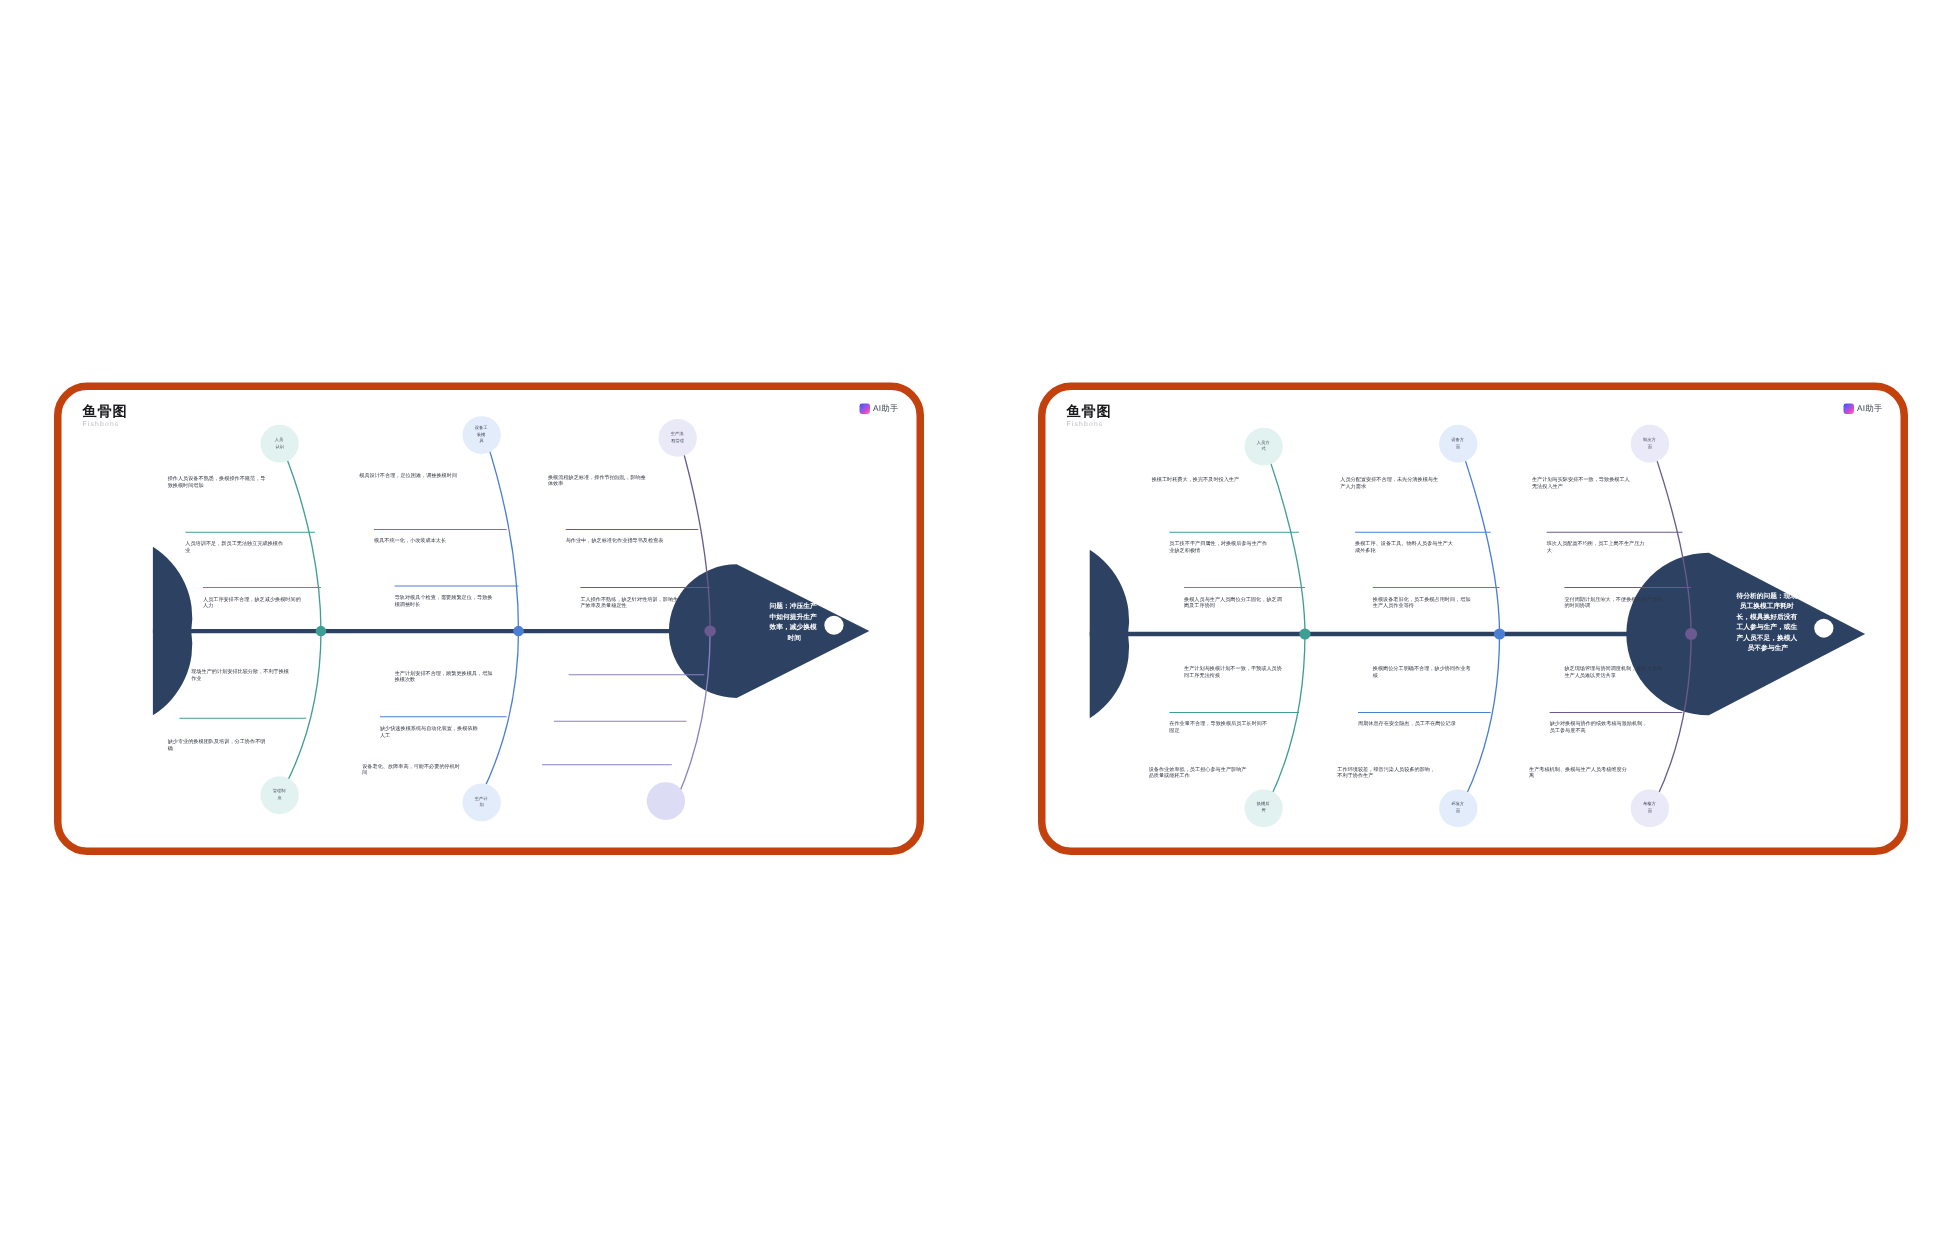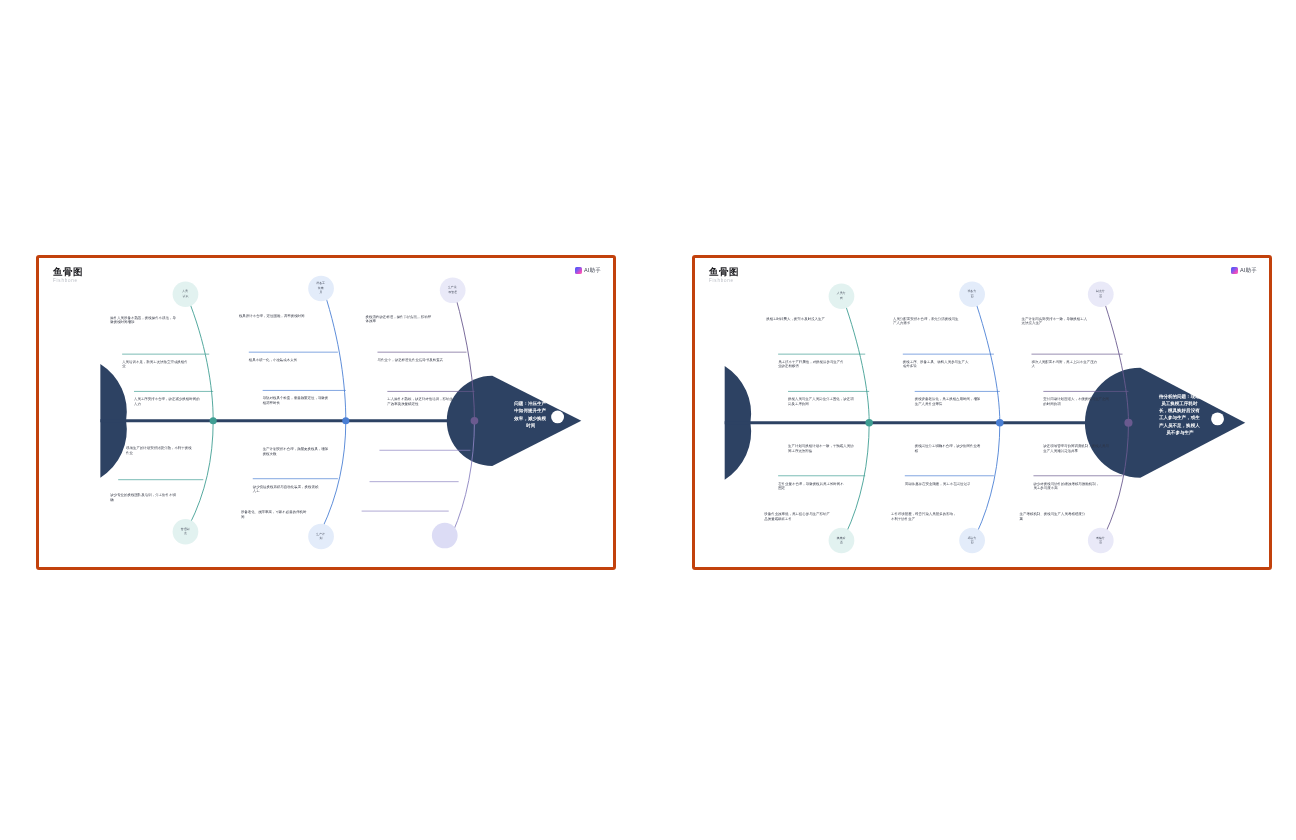--- a/index.html
+++ b/index.html
@@ -9,22 +9,22 @@
     font-family:"Liberation Sans","DejaVu Sans",sans-serif;
     overflow:hidden;
     position:relative;
   }
   .canvas{position:absolute;inset:0;}
 
   
   .card{
     position:absolute;
     background:#ffffff;
-    border:3px solid #c2410c;
-    border-radius:3px;
+    border:5px solid #c2410c;
+    border-radius:22px;
     box-sizing:border-box;
   }
   #card-left{ left:36px;  top:255px; width:580px; height:315px;}
   #card-right{left:692px; top:255px; width:580px; height:315px;}
 
   .card-title{
     position:absolute;left:14px;top:8px;
     font-size:9.5px;font-weight:bold;color:#1b1b1f;
     letter-spacing:.5px;
   }

